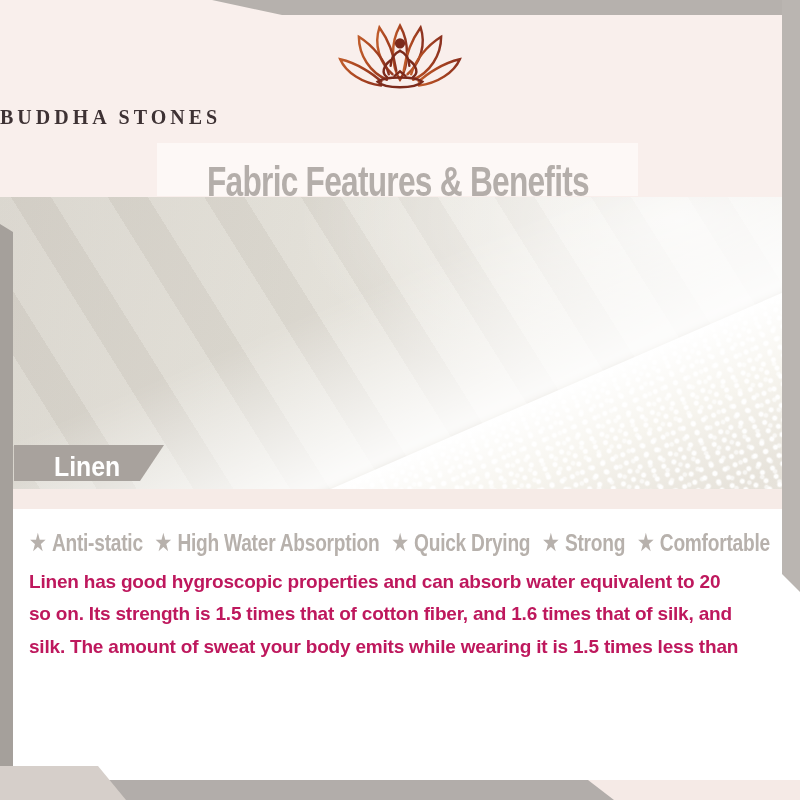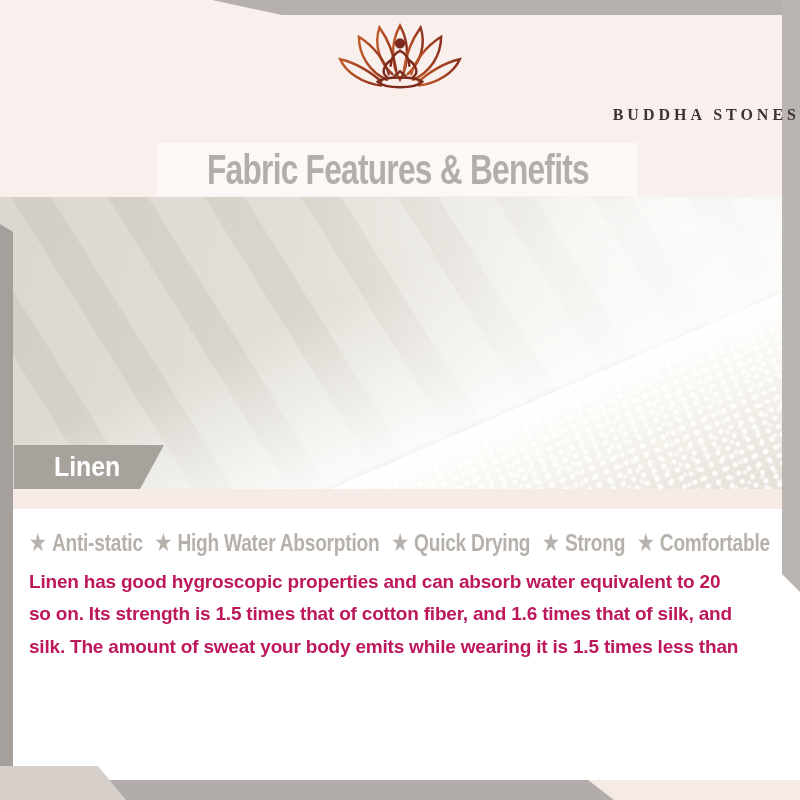--- a/index.html
+++ b/index.html
@@ -19,46 +19,46 @@
             clip-path:polygon(0 0,100% 0,100% 100%,0 calc(100% - 18px));}
   .band-left{left:0;top:215px;width:13px;height:585px;background:#a5a09b;
             clip-path:polygon(0 9px,100% 17px,100% 100%,0 100%);}
   .band-bottom{left:0;top:780px;width:640px;height:20px;background:#b2adaa;
             clip-path:polygon(0 0,588px 0,614px 100%,0 100%);}
   .patch-bottom-left{left:0;top:766px;width:126px;height:34px;background:#d6cfca;
             clip-path:polygon(0 0,98px 0,126px 100%,0 100%);}
 
   
   .logo{left:320px;top:20px;width:160px;height:86px;}
-  .brand{left:0;top:106px;width:800px;text-align:right;
-         font-family:"Liberation Serif",serif;font-weight:700;font-size:16px;
+  .brand{left:0;top:106px;width:800px;text-align:left;
+         font-family:"Liberation Serif",serif;font-weight:700;font-size:20px;
          letter-spacing:4px;color:#3e3234;}
   .banner{left:157px;top:143px;width:481px;height:53px;background:#fdf8f6;}
-  .banner-inner{width:382px;height:53px;margin:0 auto;overflow:visible;}
+  .banner-inner{width:382px;height:53px;margin:12px auto;overflow:visible;}
   .banner-text{display:inline-block;white-space:nowrap;transform-origin:left center;
          font-size:43px;font-weight:700;letter-spacing:-1px;color:#b4aeaa;line-height:53px;}
 
   
   .photo{left:0;top:197px;width:800px;height:292px;overflow:hidden;
     background:
       radial-gradient(ellipse 620px 300px at 85% 8%, rgba(255,255,255,.75), rgba(255,255,255,0) 62%),
       repeating-linear-gradient(58deg, rgba(198,192,182,.20) 0 34px, rgba(240,238,231,.22) 34px 82px),
       linear-gradient(105deg,#d5d1c9 0%,#dedbd3 35%,#eae7e0 65%,#e2dfd8 100%);}
   .fold{position:absolute;left:-120px;top:488px;width:1180px;height:430px;
     transform:rotate(-23.5deg);transform-origin:0 0;
     background:
       radial-gradient(circle at 3px 4px, rgba(255,255,255,.95) 0 1.8px, rgba(255,255,255,0) 3.2px) 0 0/11px 9px,
       radial-gradient(circle at 7px 3px, rgba(255,255,255,.65) 0 1.6px, rgba(255,255,255,0) 3px) 3px 4px/14px 11px,
       linear-gradient(to bottom,#ffffff 0,#f7f5ef 70px,#e7e3db 160px,#dcd8d1 100%);}
   .fold-glow{position:absolute;left:-120px;top:488px;width:1180px;height:170px;
     transform:rotate(-23.5deg) translateY(-168px);transform-origin:0 0;filter:blur(5px);
     background:linear-gradient(to bottom, rgba(255,255,255,0), rgba(255,255,255,.9));}
 
   
-  .ribbon{left:14px;top:445px;width:150px;height:44px;background:#a8a29d;
+  .ribbon{left:14px;top:445px;width:150px;height:36px;background:#a8a29d;
           clip-path:polygon(0 0,100% 0,calc(100% - 24px) 100%,0 100%);}
   .ribbon-text{display:inline-block;margin-left:40px;line-height:44px;color:#ffffff;
           font-size:27px;font-weight:700;transform:scaleX(.92);transform-origin:left center;}
 
   
   .features-wrap{left:30px;top:524px;width:740px;height:38px;}
   .features{display:inline-flex;white-space:nowrap;align-items:center;gap:16px;
             transform-origin:left center;color:#b7b1ac;font-weight:700;font-size:24px;
             letter-spacing:-.3px;line-height:38px;}
   .feat{display:inline-flex;align-items:center;gap:8px;}

